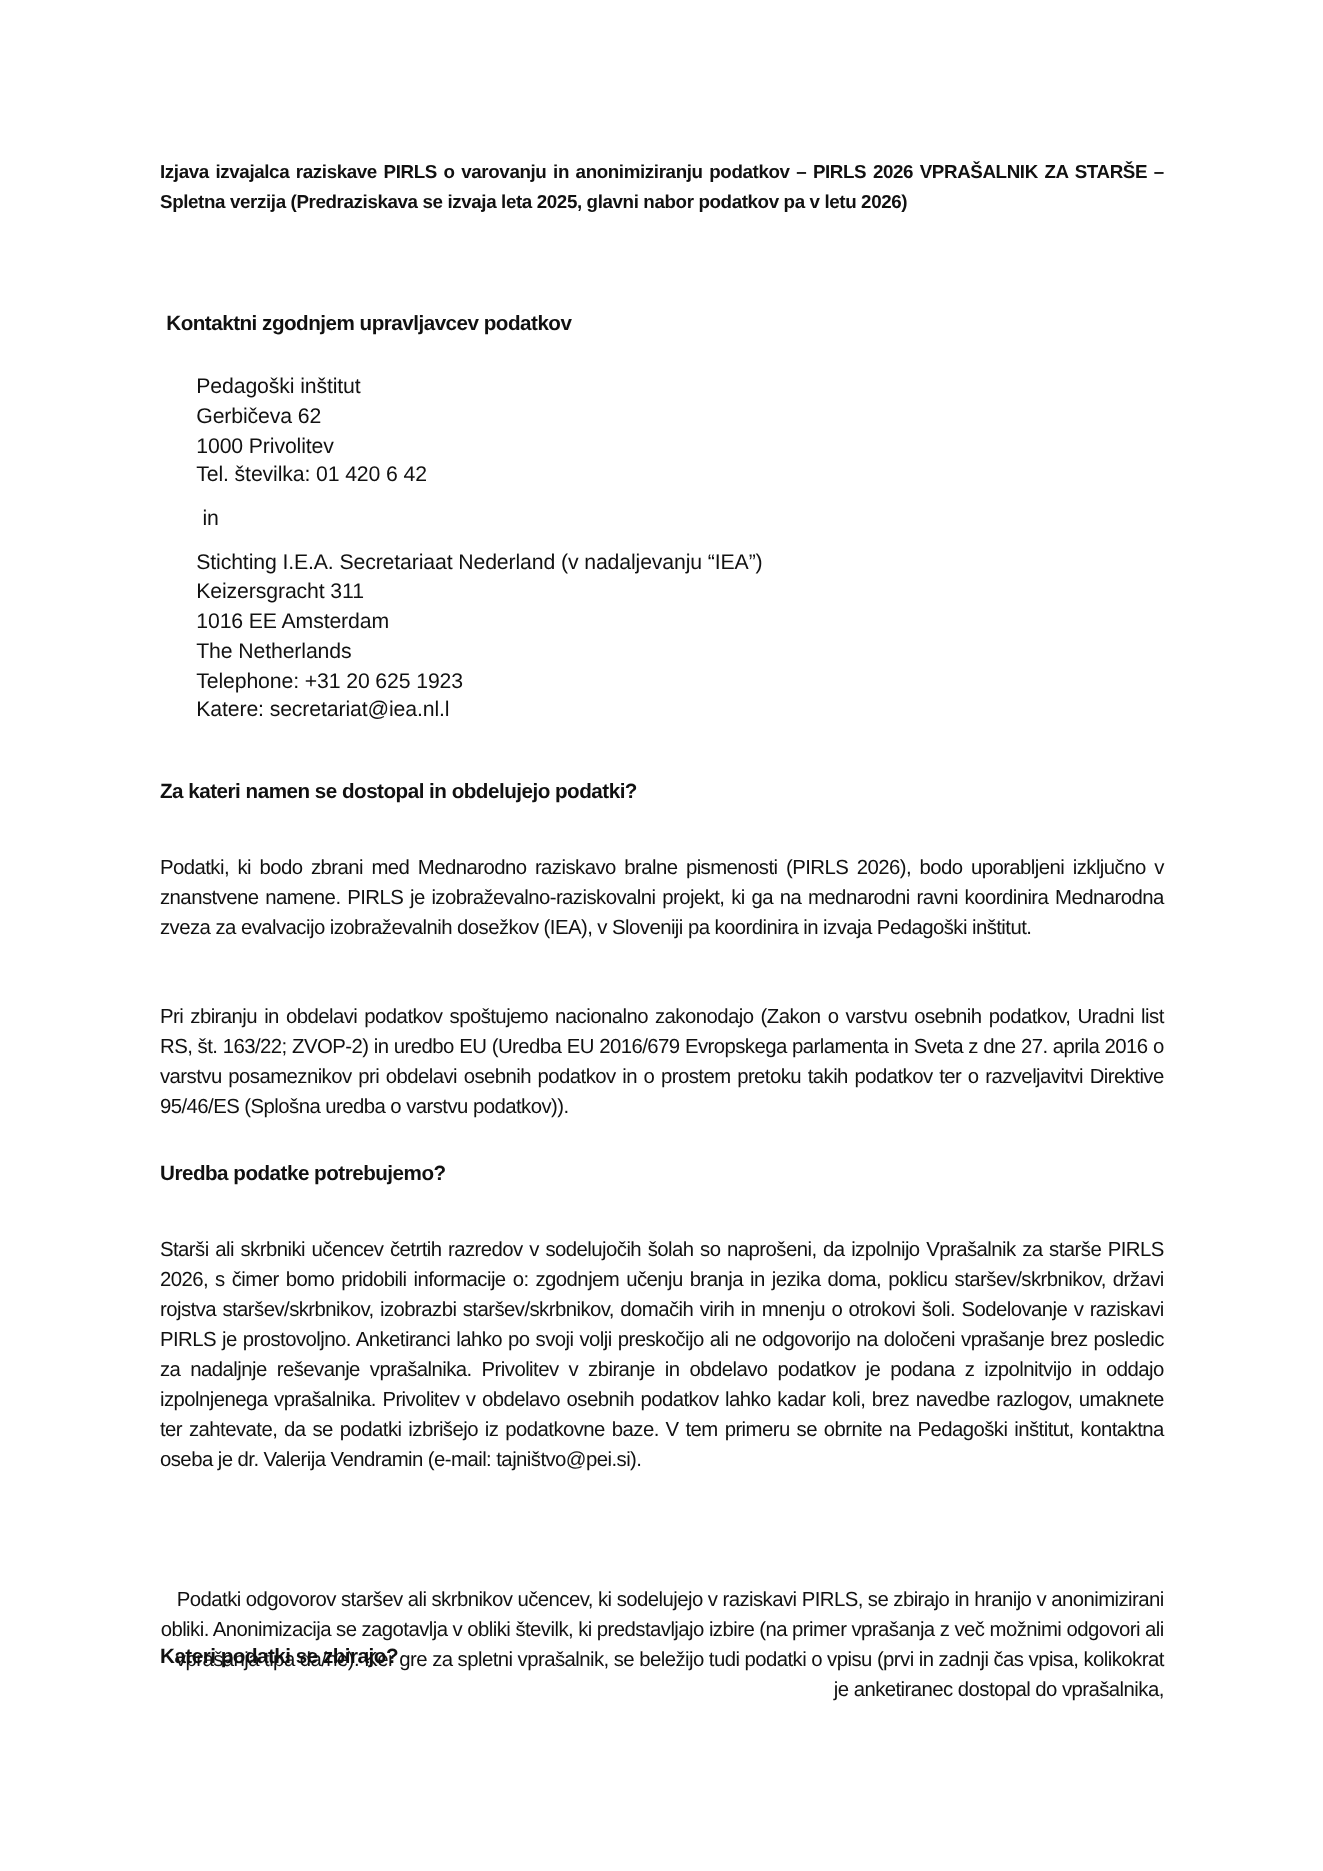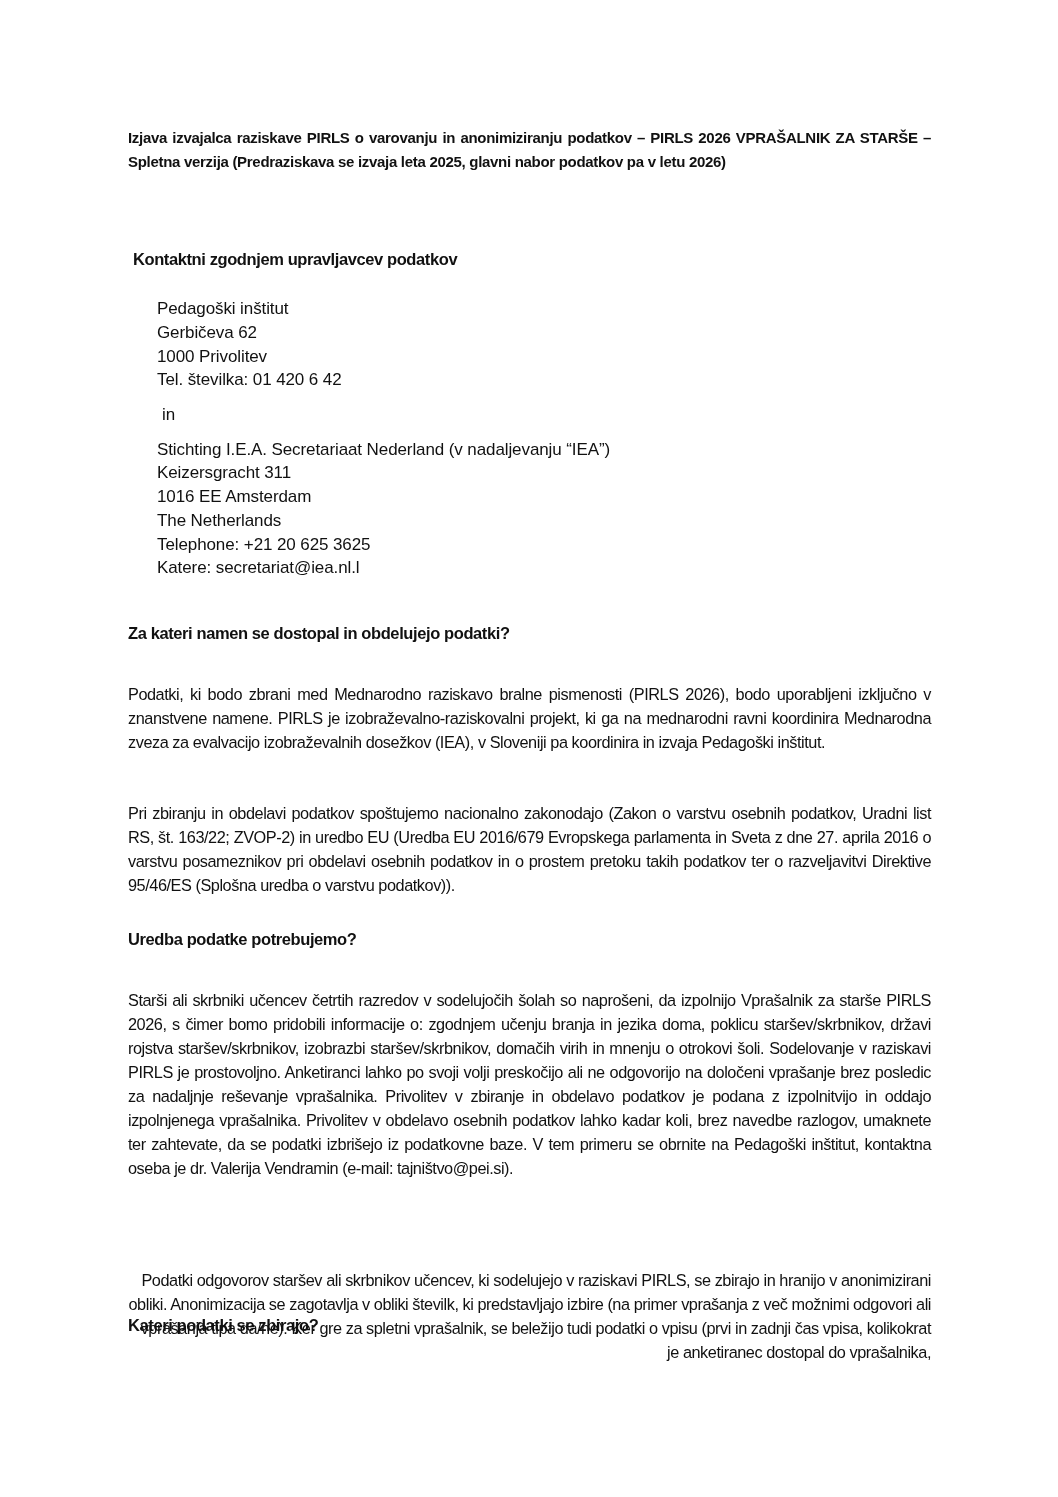--- a/index.html
+++ b/index.html
@@ -80,21 +80,21 @@
     <div class="contact-line" style="top:368px;">Tel. številka: 01 420 6 42</div>
   </div>
 
   <div class="contact-line" style="top:403px; left:5px;">in</div>
 
   <div>
     <div class="contact-line" style="top:438px;">Stichting I.E.A. Secretariaat Nederland (v nadaljevanju “IEA”)</div>
     <div class="contact-line" style="top:461px;">Keizersgracht 311</div>
     <div class="contact-line" style="top:485px;">1016 EE Amsterdam</div>
     <div class="contact-line" style="top:509px;">The Netherlands</div>
-    <div class="contact-line" style="top:533px;">Telephone: +21 20 625 3625</div>
+    <div class="contact-line" style="top:533px;">Telephone: +31 20 625 1923</div>
     <div class="contact-line" style="top:556px;">Katere: secretariat@iea.nl.l</div>
   </div>
 
   <div class="heading" style="top:624px;">Za kateri namen se dostopal in obdelujejo podatki?</div>
   <div class="para" style="top:669px;">Podatki, ki bodo zbrani med Mednarodno raziskavo bralne pismenosti (PIRLS 2026), bodo uporabljeni izključno v znanstvene namene. PIRLS je izobraževalno-raziskovalni projekt, ki ga na mednarodni ravni koordinira Mednarodna zveza za evalvacijo izobraževalnih dosežkov (IEA), v Sloveniji pa koordinira in izvaja Pedagoški inštitut.</div>
   <div class="para" style="top:788px;">Pri zbiranju in obdelavi podatkov spoštujemo nacionalno zakonodajo (Zakon o varstvu osebnih podatkov, Uradni list RS, št. 163/22; ZVOP-2) in uredbo EU (Uredba EU 2016/679 Evropskega parlamenta in Sveta z dne 27. aprila 2016 o varstvu posameznikov pri obdelavi osebnih podatkov in o prostem pretoku takih podatkov ter o razveljavitvi Direktive 95/46/ES (Splošna uredba o varstvu podatkov)).</div>
 
   <div class="heading" style="top:930px;">Uredba podatke potrebujemo?</div>
   <div class="para" style="top:975px;">Starši ali skrbniki učencev četrtih razredov v sodelujočih šolah so naprošeni, da izpolnijo Vprašalnik za starše PIRLS 2026, s čimer bomo pridobili informacije o: zgodnjem učenju branja in jezika doma, poklicu staršev/skrbnikov, državi rojstva staršev/skrbnikov, izobrazbi staršev/skrbnikov, domačih virih in mnenju o otrokovi šoli. Sodelovanje v raziskavi PIRLS je prostovoljno. Anketiranci lahko po svoji volji preskočijo ali ne odgovorijo na določeni vprašanje brez posledic za nadaljnje reševanje vprašalnika. Privolitev v zbiranje in obdelavo podatkov je podana z izpolnitvijo in oddajo izpolnjenega vprašalnika. Privolitev v obdelavo osebnih podatkov lahko kadar koli, brez navedbe razlogov, umaknete ter zahtevate, da se podatki izbrišejo iz podatkovne baze. V tem primeru se obrnite na Pedagoški inštitut, kontaktna oseba je dr. Valerija Vendramin (e-mail: tajništvo@pei.si).</div>
 

